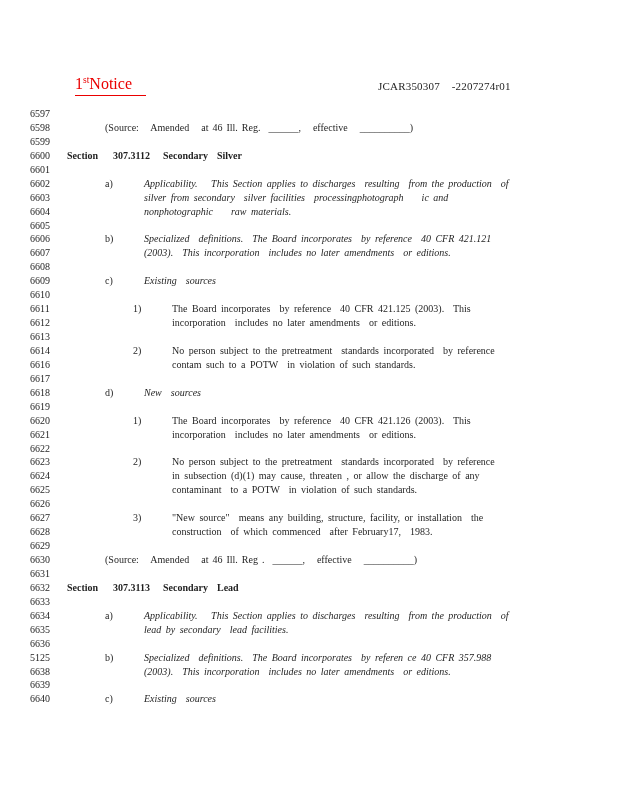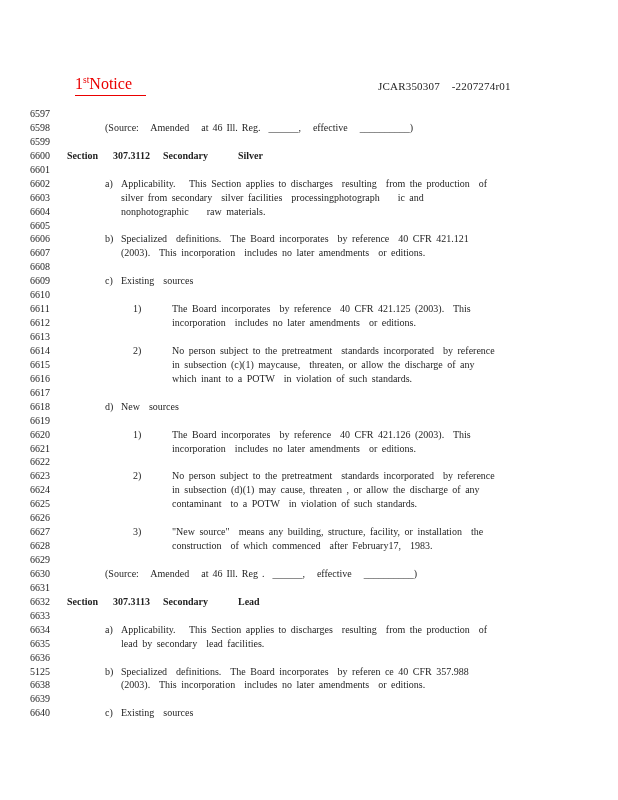--- a/index.html
+++ b/index.html
@@ -31,24 +31,24 @@
   .row{position:relative;height:13.95px;font-size:10px;line-height:13px;}
   .row span{position:absolute;top:0;white-space:pre;}
   .ln{left:30px;}
   
   .source .txt{left:105px;word-spacing:1.5px;}
   
   .section span.sp{font-weight:bold;}
   .section .p0{left:67px;}
   .section .p1{left:113px;}
   .section .p2{left:163px;}
-  .section .p3{left:217px;margin-left:21px;}
+  .section .p3{left:217px;}
   
   .item-a .lbl{left:105px;}
-  .item-a .txt,.cont-a .txt{left:121px;word-spacing:2px;}
+  .item-a .txt,.cont-a .txt{left:144px;word-spacing:2px;font-style:italic;}
   
   .item-1 .lbl{left:133px;}
   .item-1 .txt,.cont-1 .txt{left:172px;word-spacing:2px;}
 </style>
 </head>
 <body>
 
 <div class="page">
 
   <div class="hdr-notice"><span>1</span><sup>st</sup><span>Notice</span></div>
@@ -123,26 +123,22 @@
       </div>
       <div class="row blank">
         <span class="ln">6613</span>
       </div>
       <div class="row item-1">
         <span class="ln">6614</span>
         <span class="lbl">2)</span>
         <span class="txt">No person subject to the pretreatment  standards incorporated  by reference</span>
       </div>
       <div class="row cont-1">
-        <span class="ln">6615</span>
-        <span class="txt">in subsection (c)(1) maycause,  threaten, or allow the discharge of any</span>
-      </div>
-      <div class="row cont-1">
         <span class="ln">6616</span>
-        <span class="txt">which inant to a POTW  in violation of such standards.</span>
+        <span class="txt">contam such to a POTW  in violation of such standards.</span>
       </div>
       <div class="row blank">
         <span class="ln">6617</span>
       </div>
       <div class="row item-a">
         <span class="ln">6618</span>
         <span class="lbl">d)</span>
         <span class="txt">New  sources</span>
       </div>
       <div class="row blank">

